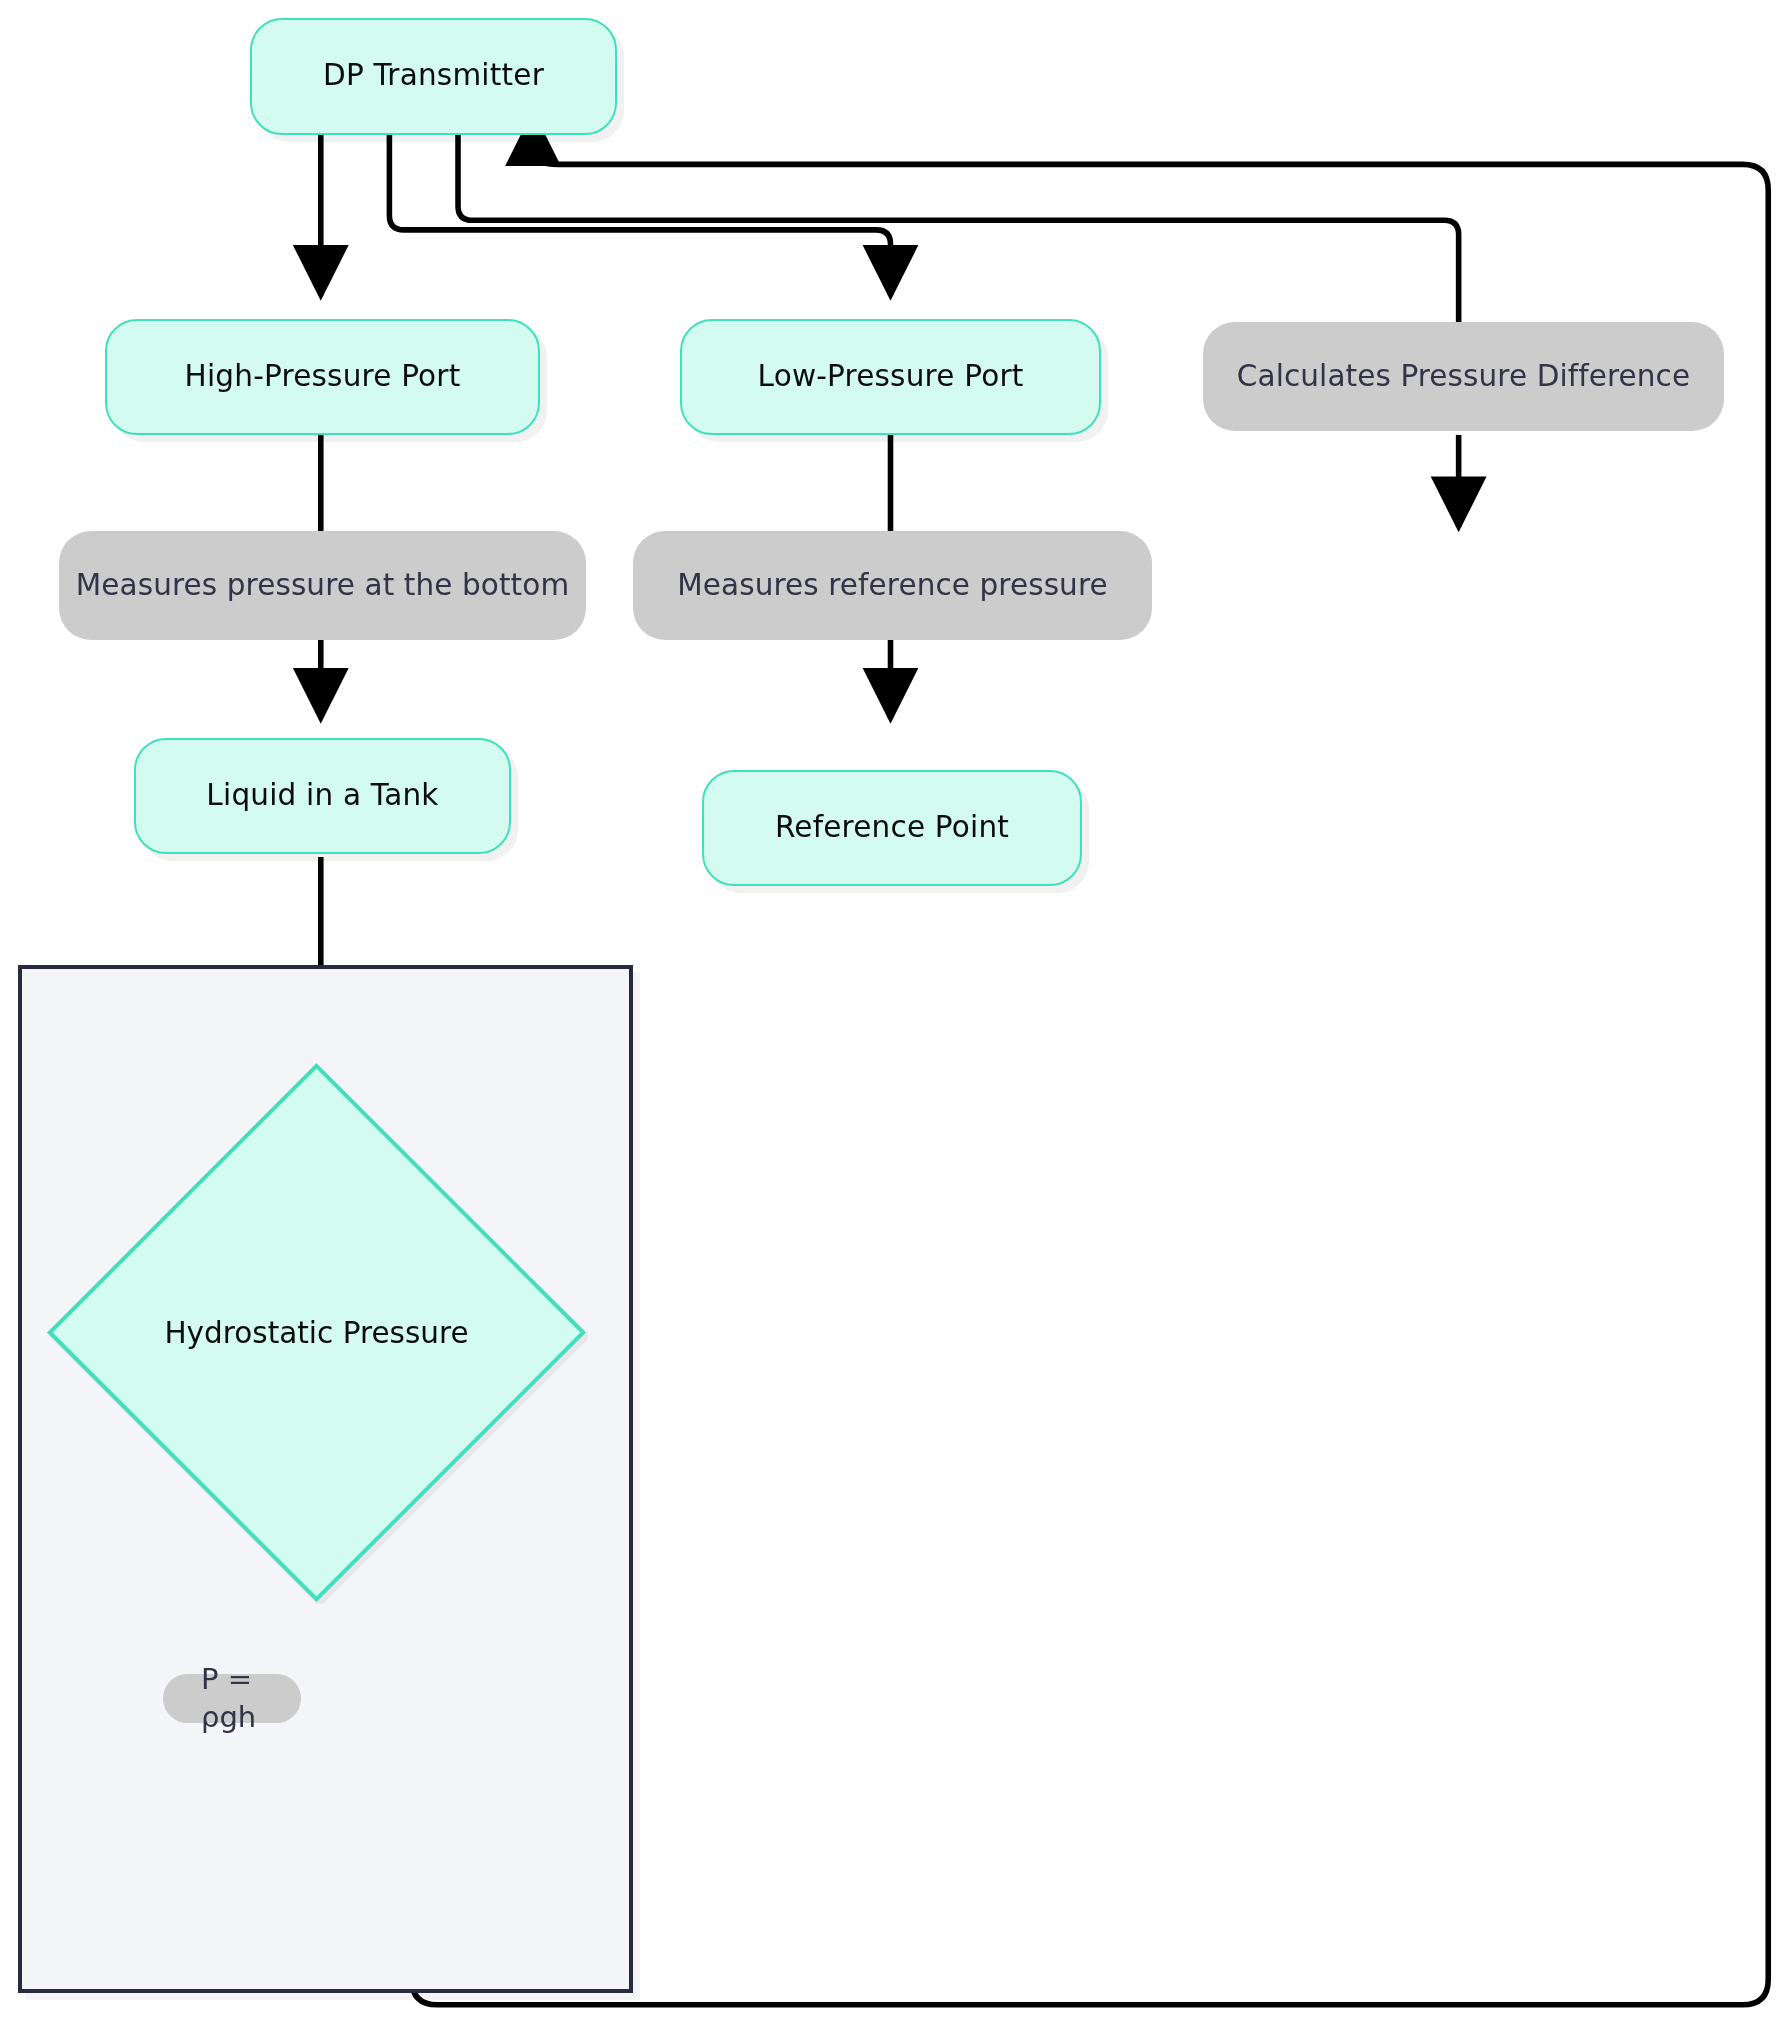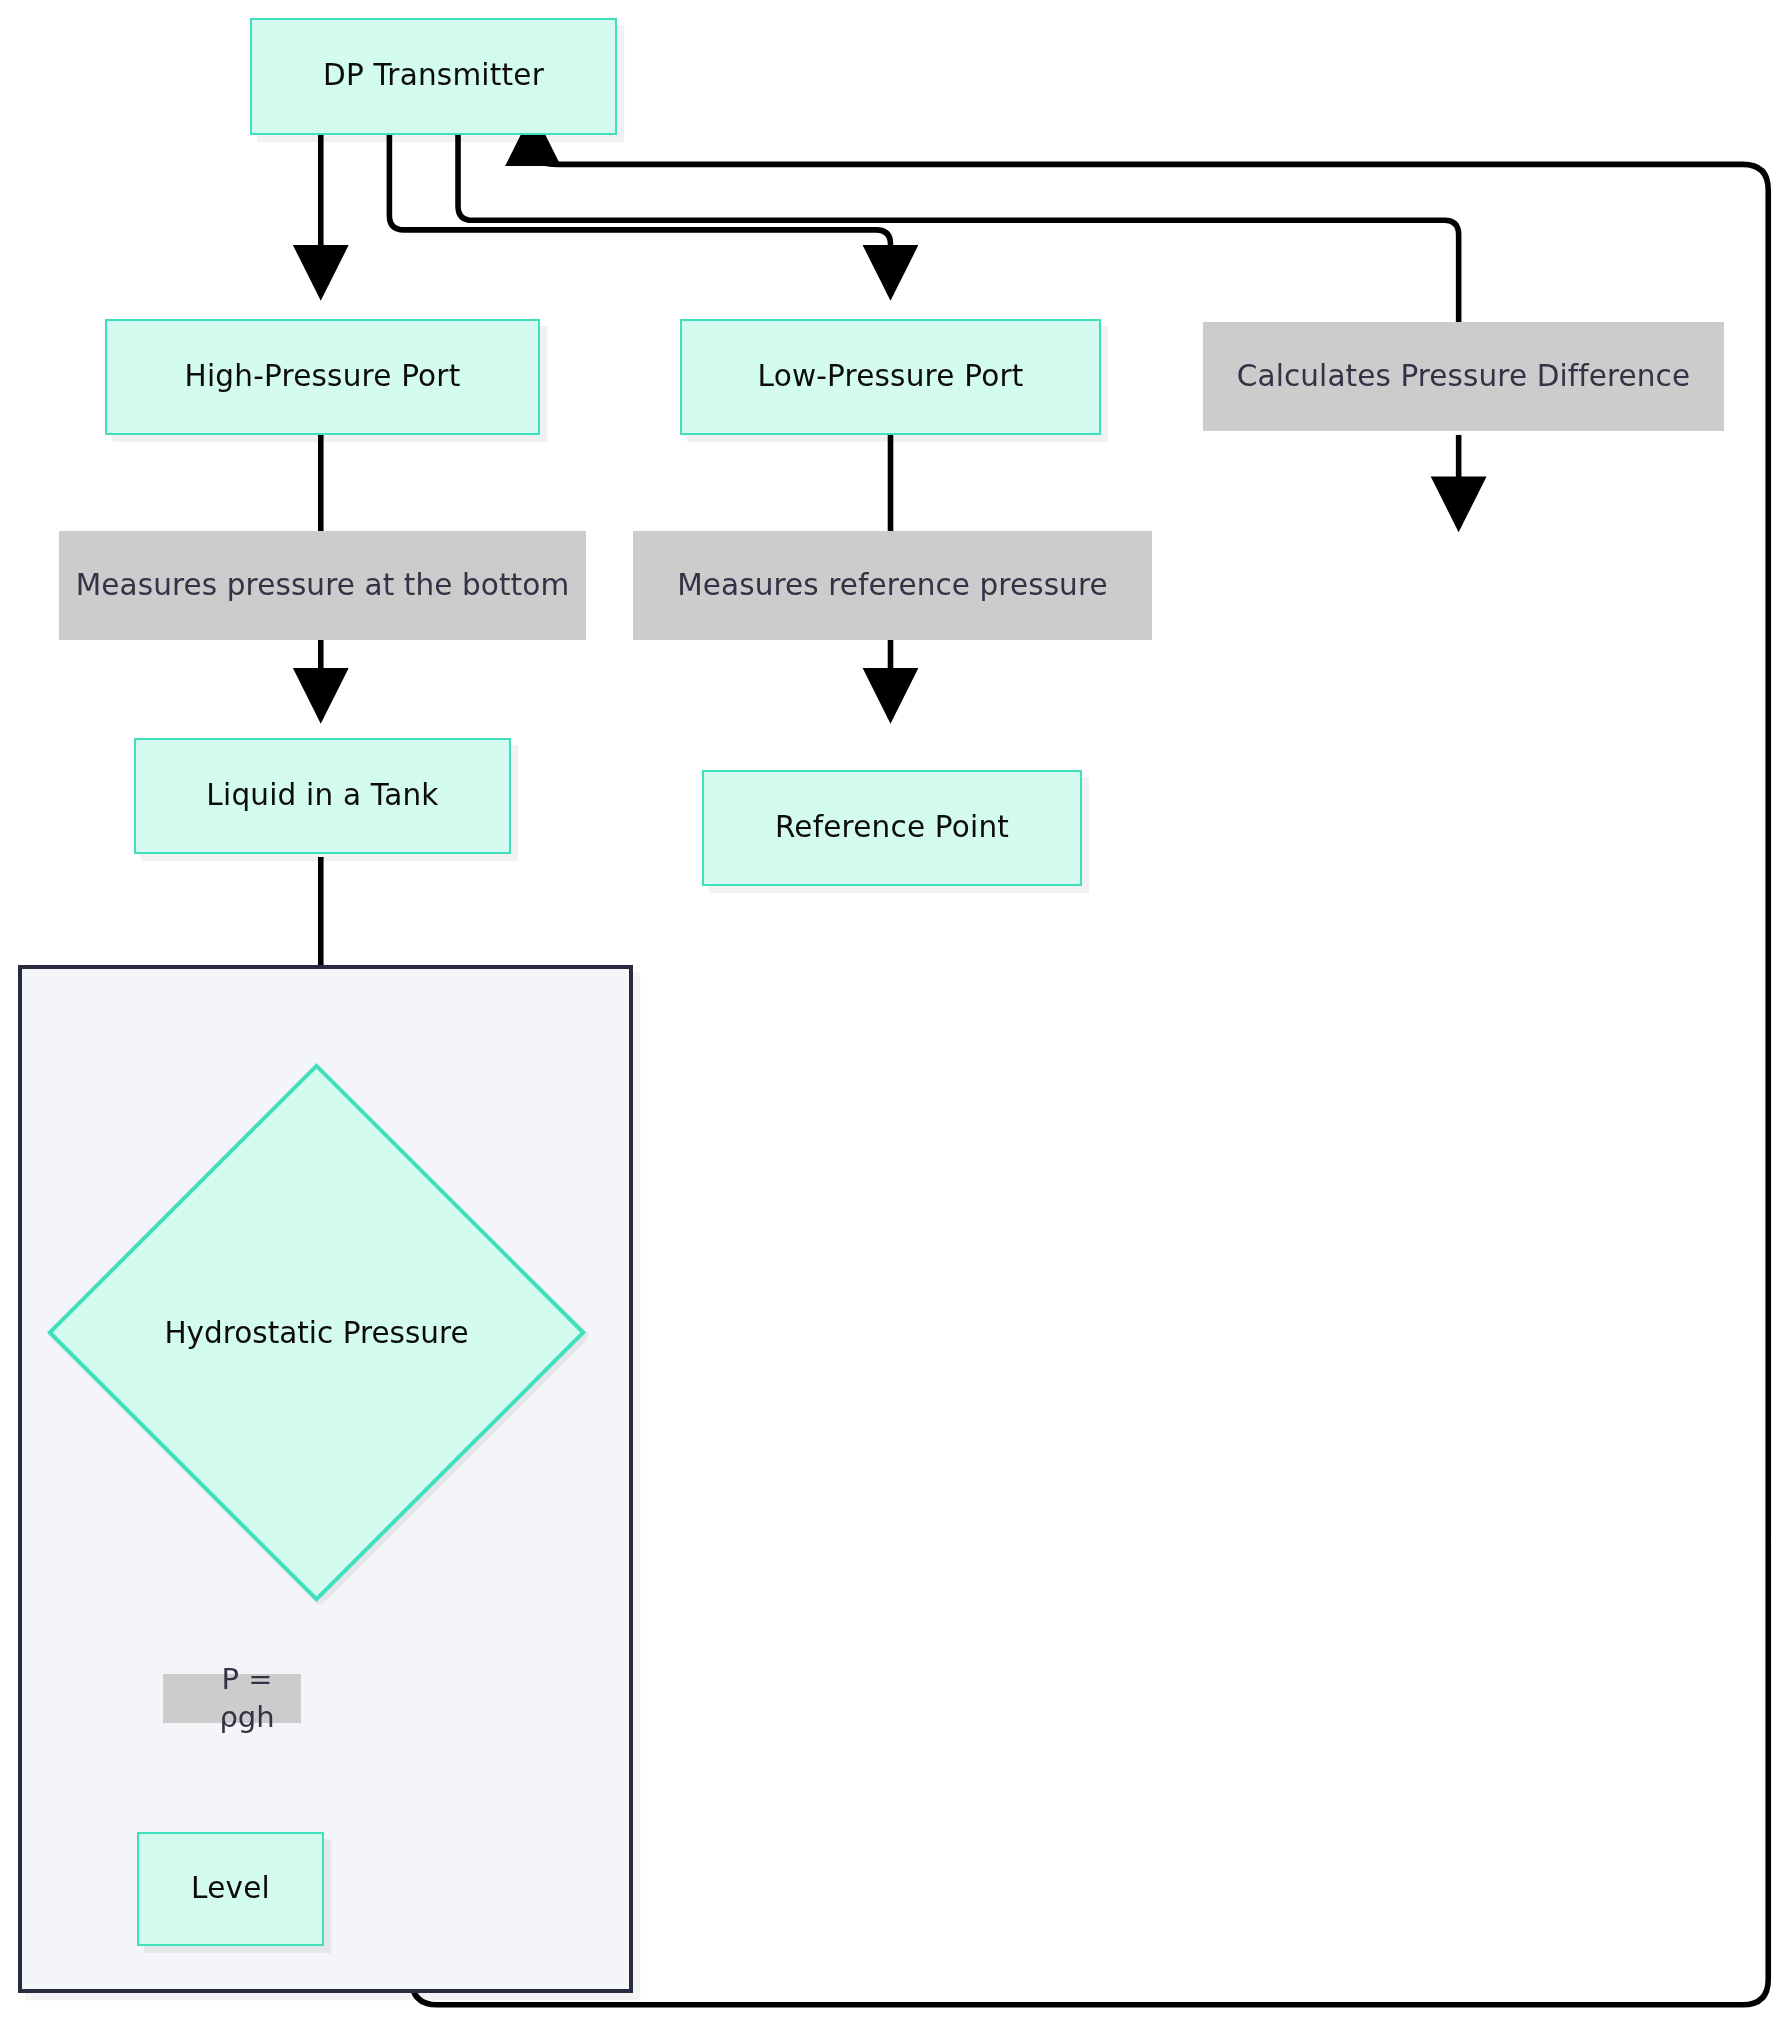--- a/index.html
+++ b/index.html
@@ -27,22 +27,22 @@
     pointer-events: none;
   }
 
   
   .node {
     position: absolute;
     box-sizing: border-box;
     display: flex;
     align-items: center;
     justify-content: center;
-    text-align: center;
     line-height: 1.28;
+    border-radius: 32px;
   }
 
   .proc {
     background: #d4fbef;
     border: 2.4px solid #41e0bd;
     color: #0c0c0c;
     font-size: 29.5px;
     letter-spacing: 0.2px;
     box-shadow: 7.2px 7.2px 0 0 rgba(0,0,0,0.055);
   }
@@ -157,16 +157,15 @@
   <div class="diamond-wrap" style="left:45px; top:1061px; width:543px; height:543px;">
     <svg class="diamond-shape" viewBox="0 0 680 680" preserveAspectRatio="none">
       <polygon points="344,16 684,344 344,684 4,344" fill="rgba(0,0,0,0.055)" stroke="none"></polygon>
       <polygon points="340,6 674,340 340,674 6,340" fill="#d4fbef" stroke="#41e0bd" stroke-width="5"></polygon>
     </svg>
     <span class="diamond-text">Hydrostatic Pressure</span>
   </div>
 
   <div class="node small-label" style="left:163px; top:1674px; width:138px; height:49px;padding-left:38px;">P = ρgh</div>
 
-  <div class="node proc" style="left:137px; top:1832px; width:187px; height:114px;">Level</div>
 
 </div>
 
 
 </body></html>

